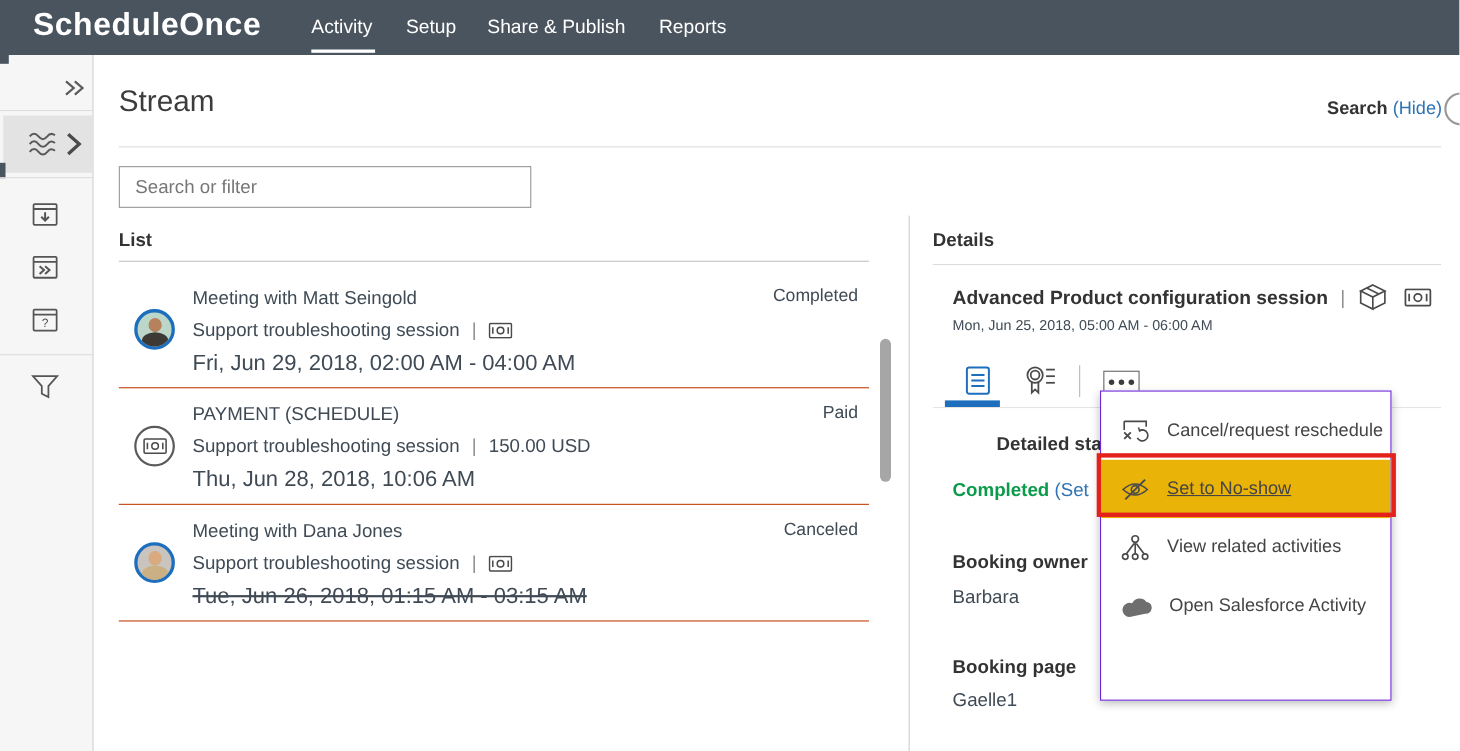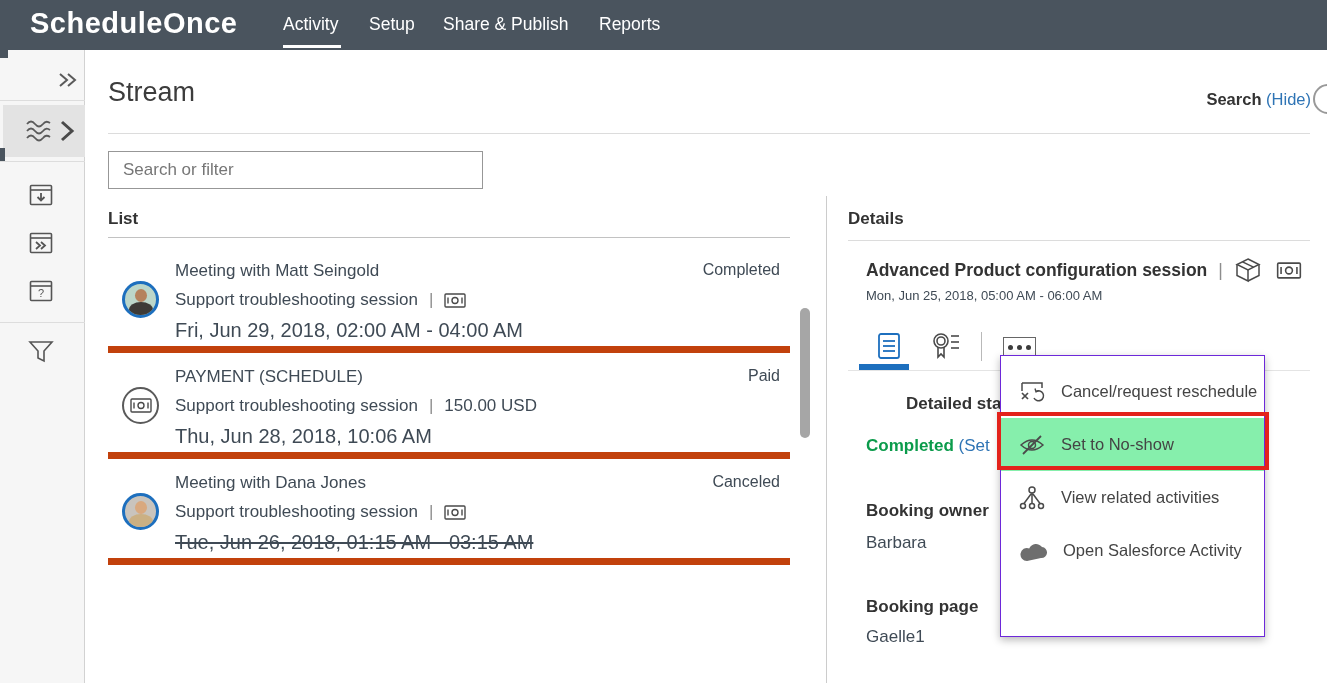--- a/index.html
+++ b/index.html
@@ -31,21 +31,21 @@
   .edge-circle { position:absolute; left:1313px; top:84px; width:30px; height:30px; border:2px solid #999; border-radius:50%; background:#fff; }
   .header-divider { position:absolute; left:108px; top:133px; width:1202px; height:1px; background:#dcdcdc; }
   .filter-input { position:absolute; left:108px; top:151px; width:375px; height:38px; border:1px solid #979797; font-size:17px; padding:0 14px; color:#3f4a55; font-family:inherit; }
   .filter-input::placeholder { color:#767676; opacity:1; }
 
   
   .section-heading { position:absolute; font-size:17px; font-weight:700; color:#333; }
   .list-heading { left:108px; top:209px; }
   .list-underline { position:absolute; left:108px; top:237px; width:682px; height:1px; background:#c2c2c2; }
   .stream-list { position:absolute; left:108px; top:247px; width:682px; }
-  .stream-item { position:relative; height:106px; border-bottom:7px solid #c2410c; cursor:pointer; }
+  .stream-item { position:relative; height:106px; border-bottom:1px solid #c2410c; cursor:pointer; }
   .avatar { position:absolute; left:14px; top:34px; width:37px; height:37px; border-radius:50%; border:3px solid #1d6fbe; overflow:hidden; }
   .avatar .head { position:absolute; left:10px; top:5px; width:12px; height:13px; border-radius:50%; }
   .avatar .body { position:absolute; left:4px; top:18px; width:24px; height:16px; border-radius:50% 50% 0 0; }
   .av-matt { background:#bcd6c9; } .av-matt .head{ background:#b5825d;} .av-matt .body{ background:#3d3a36;}
   .av-barbara { background:#d8d3cc; } .av-barbara .head{ background:#c9875c;} .av-barbara .body{ background:#c05a2e;}
   .av-dana { background:#c9c4bd; } .av-dana .head{ background:#d9a97f;} .av-dana .body{ background:#cbb083;}
   .pay-avatar { position:absolute; left:14px; top:34px; width:37px; height:37px; border-radius:50%; border:2px solid #5a5a5a; display:flex; align-items:center; justify-content:center; background:#fff; }
   .it-title { position:absolute; left:67px; top:14px; font-size:17px; }
   .it-status { position:absolute; right:10px; top:14px; font-size:16px; }
   .it-line2 { position:absolute; left:67px; top:43px; font-size:17px; display:flex; align-items:center; }
@@ -70,21 +70,21 @@
   .tabs-baseline { position:absolute; left:848px; top:370px; width:462px; height:1px; background:#e4e4e4; }
 
   .fld-label { position:absolute; left:866px; font-size:17px; font-weight:700; color:#333; }
   .fld-value { position:absolute; left:866px; font-size:17px; }
   .status-green { color:#0b9b4b; font-weight:700; }
   .status-set { color:#2e74b5; cursor:pointer; }
 
   
   .menu { position:absolute; left:1000px; top:355px; width:265px; height:282px; background:#fff; border:1px solid #6d28d9; box-shadow:0 3px 8px rgba(0,0,0,.28); z-index:50; padding-top:9px; }
   .menu-item { height:53px; display:flex; align-items:center; padding-left:17px; gap:15px; font-size:16.5px; color:#444; cursor:pointer; }
-  .menu-item.hl { background:#86efac; }
+  .menu-item.hl { background:#eab308;text-decoration:underline; }
   .annotation { position:absolute; left:997px; top:412px; width:272px; height:58px; border:4px solid #e3221b; z-index:60; pointer-events:none; }
 </style>
 </head>
 <body>
 
 <div class="screen">
 
   <div class="topbar">
     <div class="logo">ScheduleOnce</div>
     <div class="nav-item nav-activity">Activity</div>

